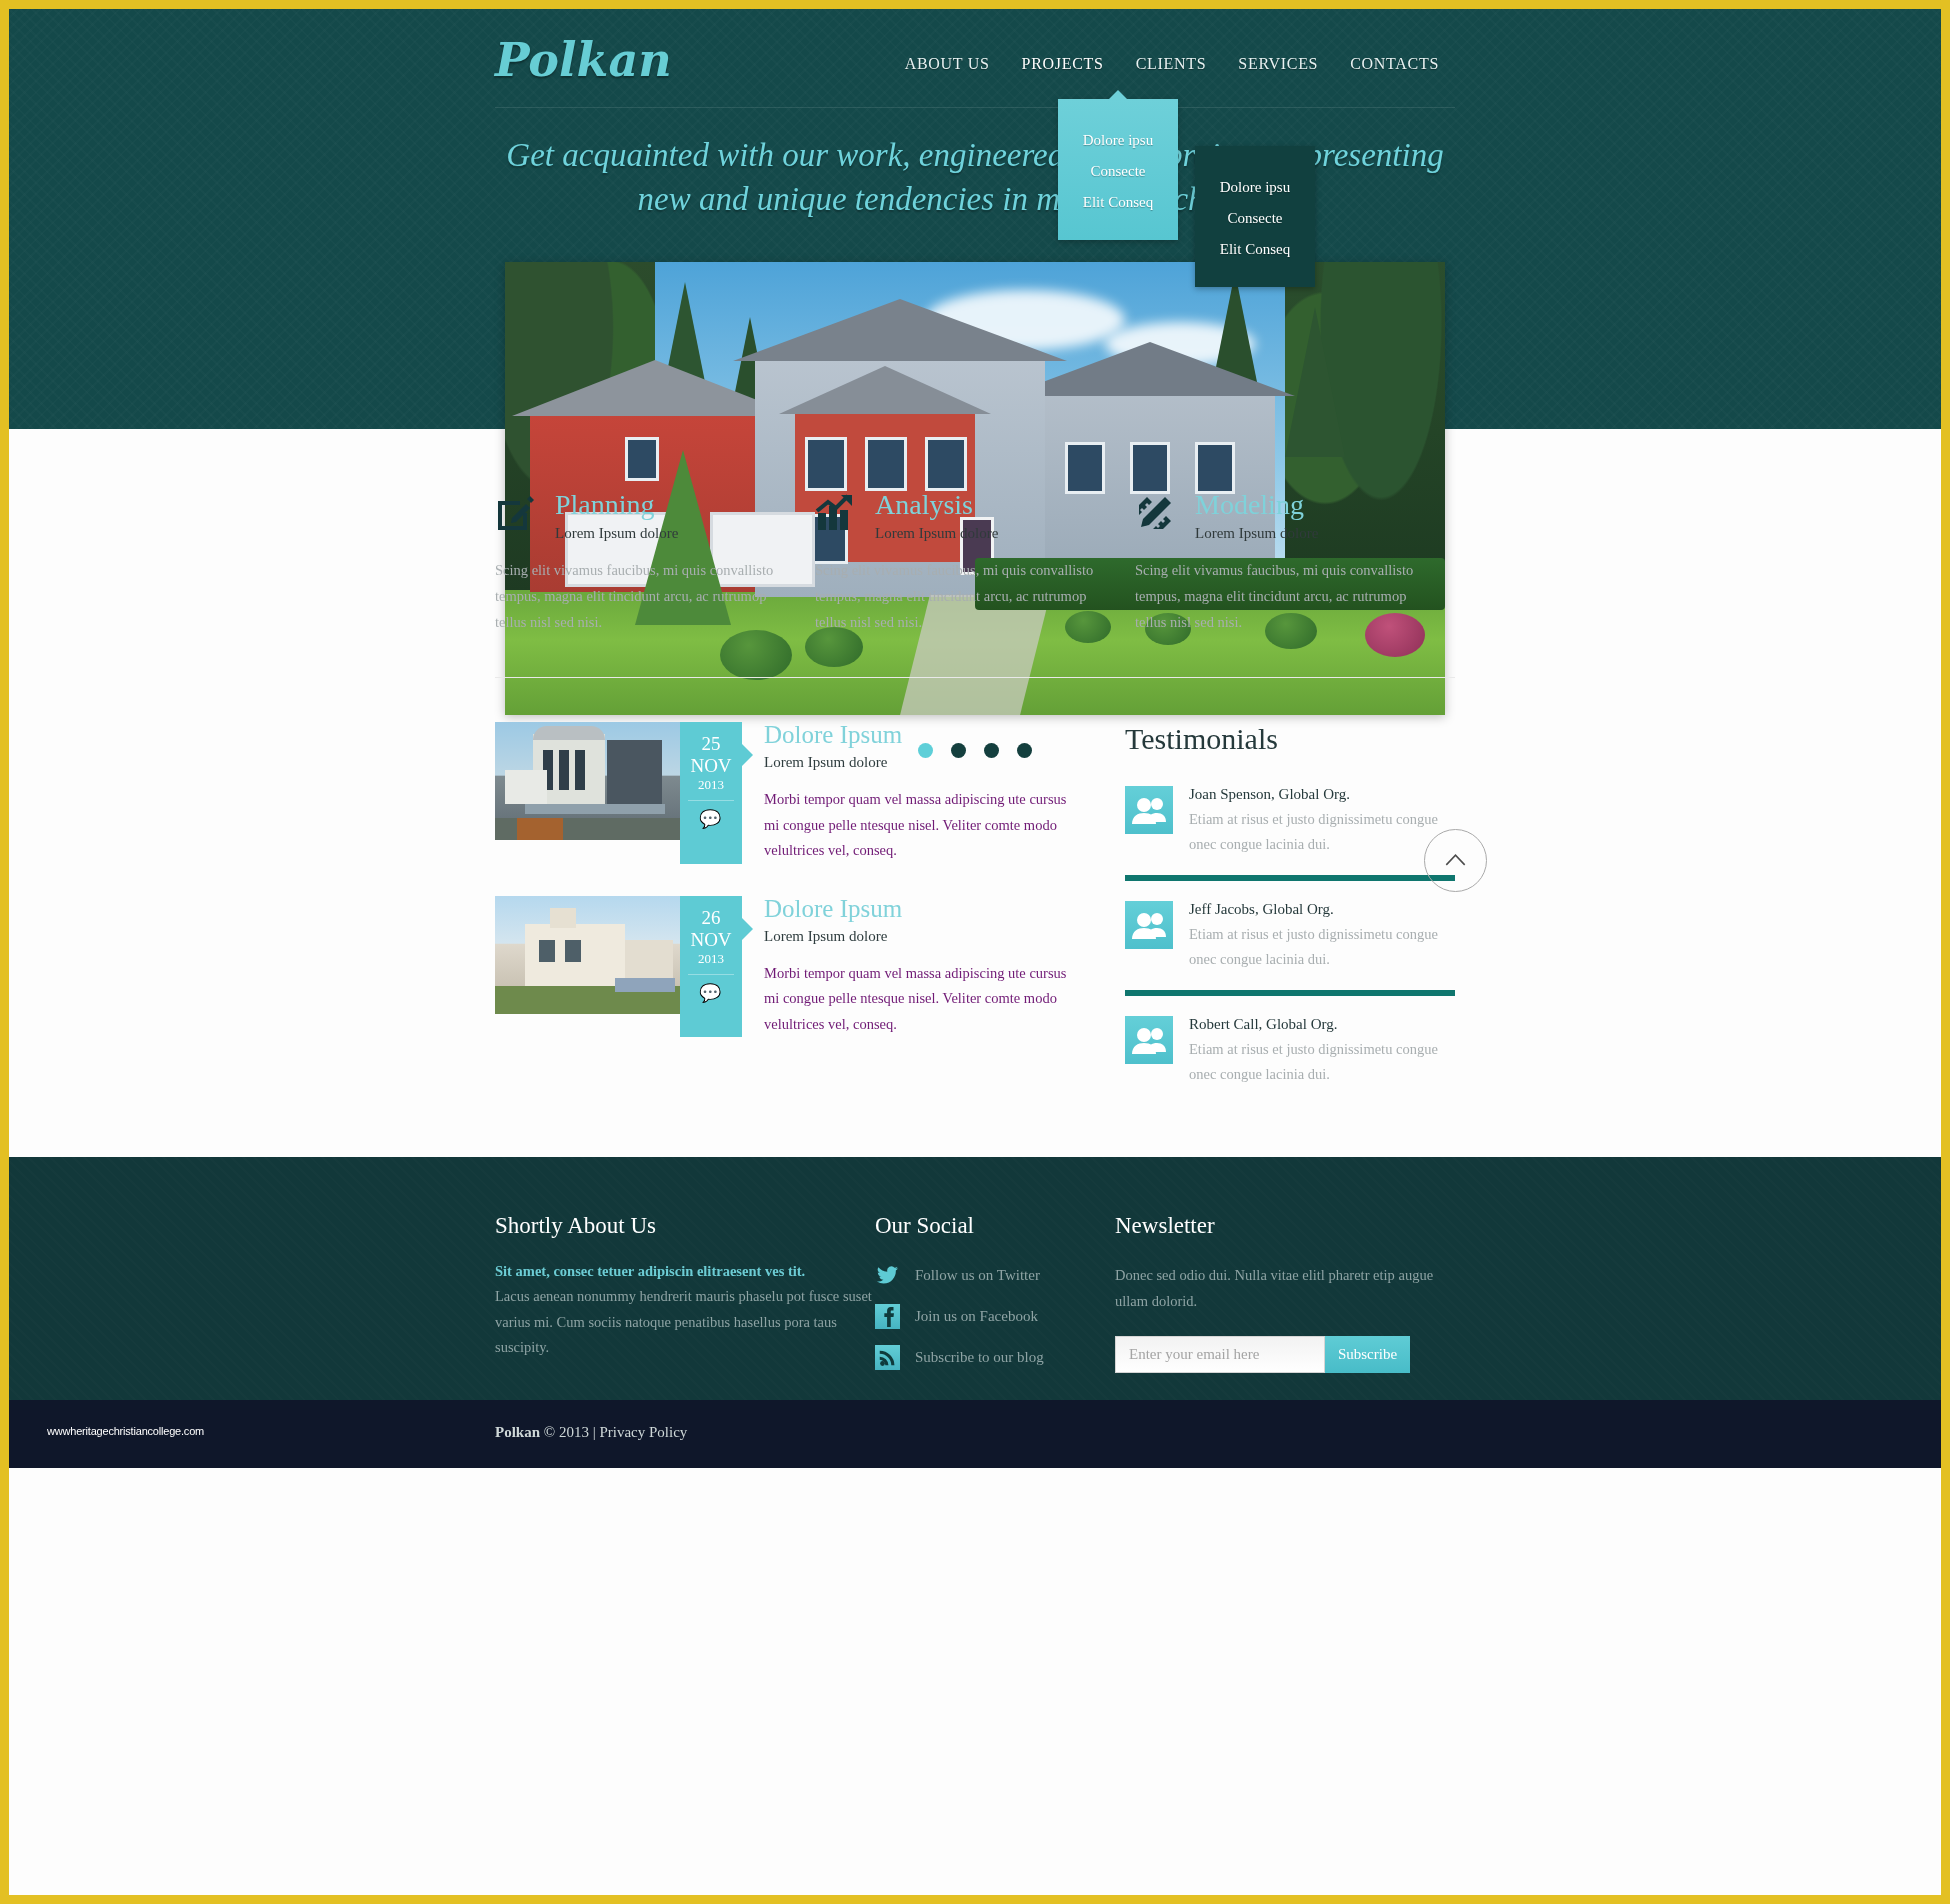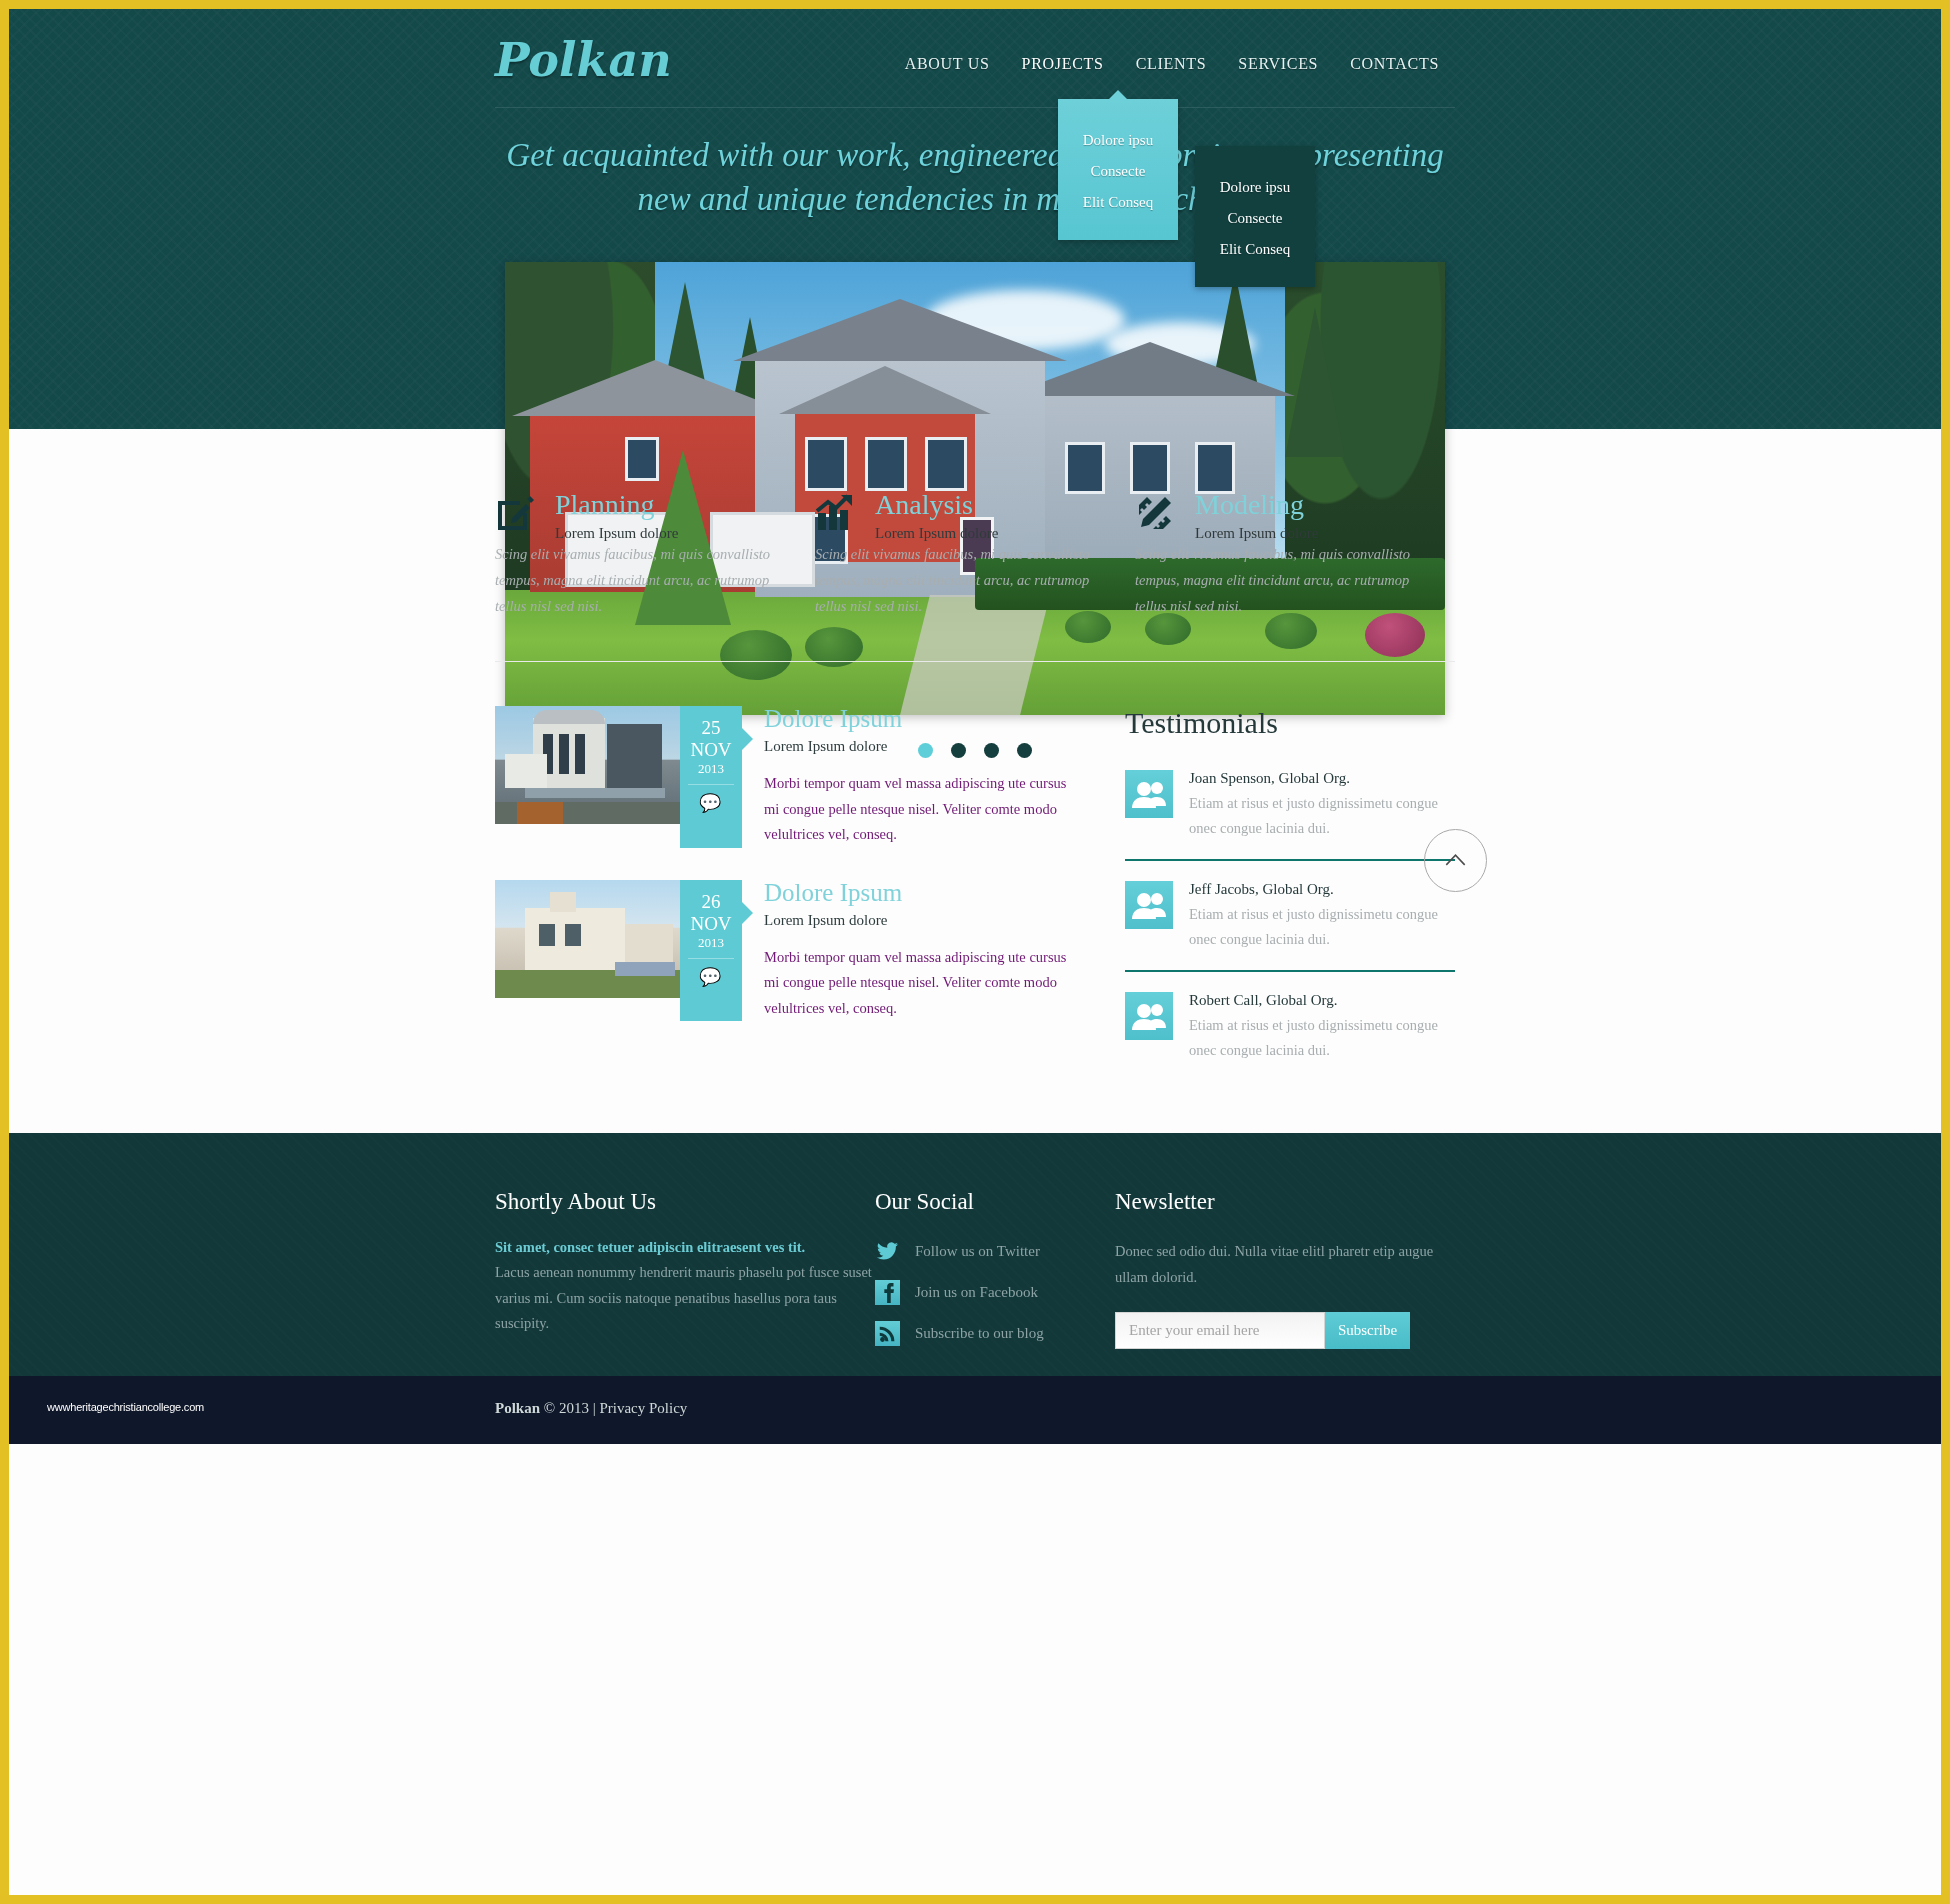--- a/index.html
+++ b/index.html
@@ -268,26 +268,25 @@
     color: #7fd2da;
     line-height: 1;
   }
   .svc-sub {
     font-family: "Liberation Serif", serif;
     font-size: 15px;
     color: #303a3b;
     margin-top: 6px;
   }
   .svc-text {
-    margin-top: 0;
+    margin-top: 16px;
     font-family: "Liberation Serif", serif;
     font-size: 14.5px;
     line-height: 1.78;
     color: #a8aeb0;
-    font-style: italic;
   }
 
   .lower { display: flex; padding-top: 44px; }
   .news-col { width: 580px; }
   .testi-col { width: 330px; margin-left: 50px; }
 
   .sec-title {
     font-family: "Liberation Serif", serif;
     font-size: 30px;
     color: #25393b;
@@ -344,21 +343,21 @@
   }
   .news-text {
     margin-top: 16px;
     font-family: "Liberation Serif", serif;
     font-size: 14.5px;
     line-height: 1.76;
     color: #701a75;
   }
 
   .testi-item { display: flex; padding: 0 0 18px; }
-  .testi-item + .testi-item { border-top: 2px solid #0f766e; padding-top: 20px; }
+  .testi-item + .testi-item { border-top: 6px solid #0f766e; padding-top: 20px; }
   .testi-avatar {
     width: 48px; height: 48px; flex: 0 0 48px;
     background: linear-gradient(180deg,#64cfd8 0%,#4ec0cc 100%);
     position: relative;
   }
   .testi-body { padding-left: 16px; }
   .testi-name {
     font-family: "Liberation Serif", serif;
     font-size: 15px;
     color: #25393b;

